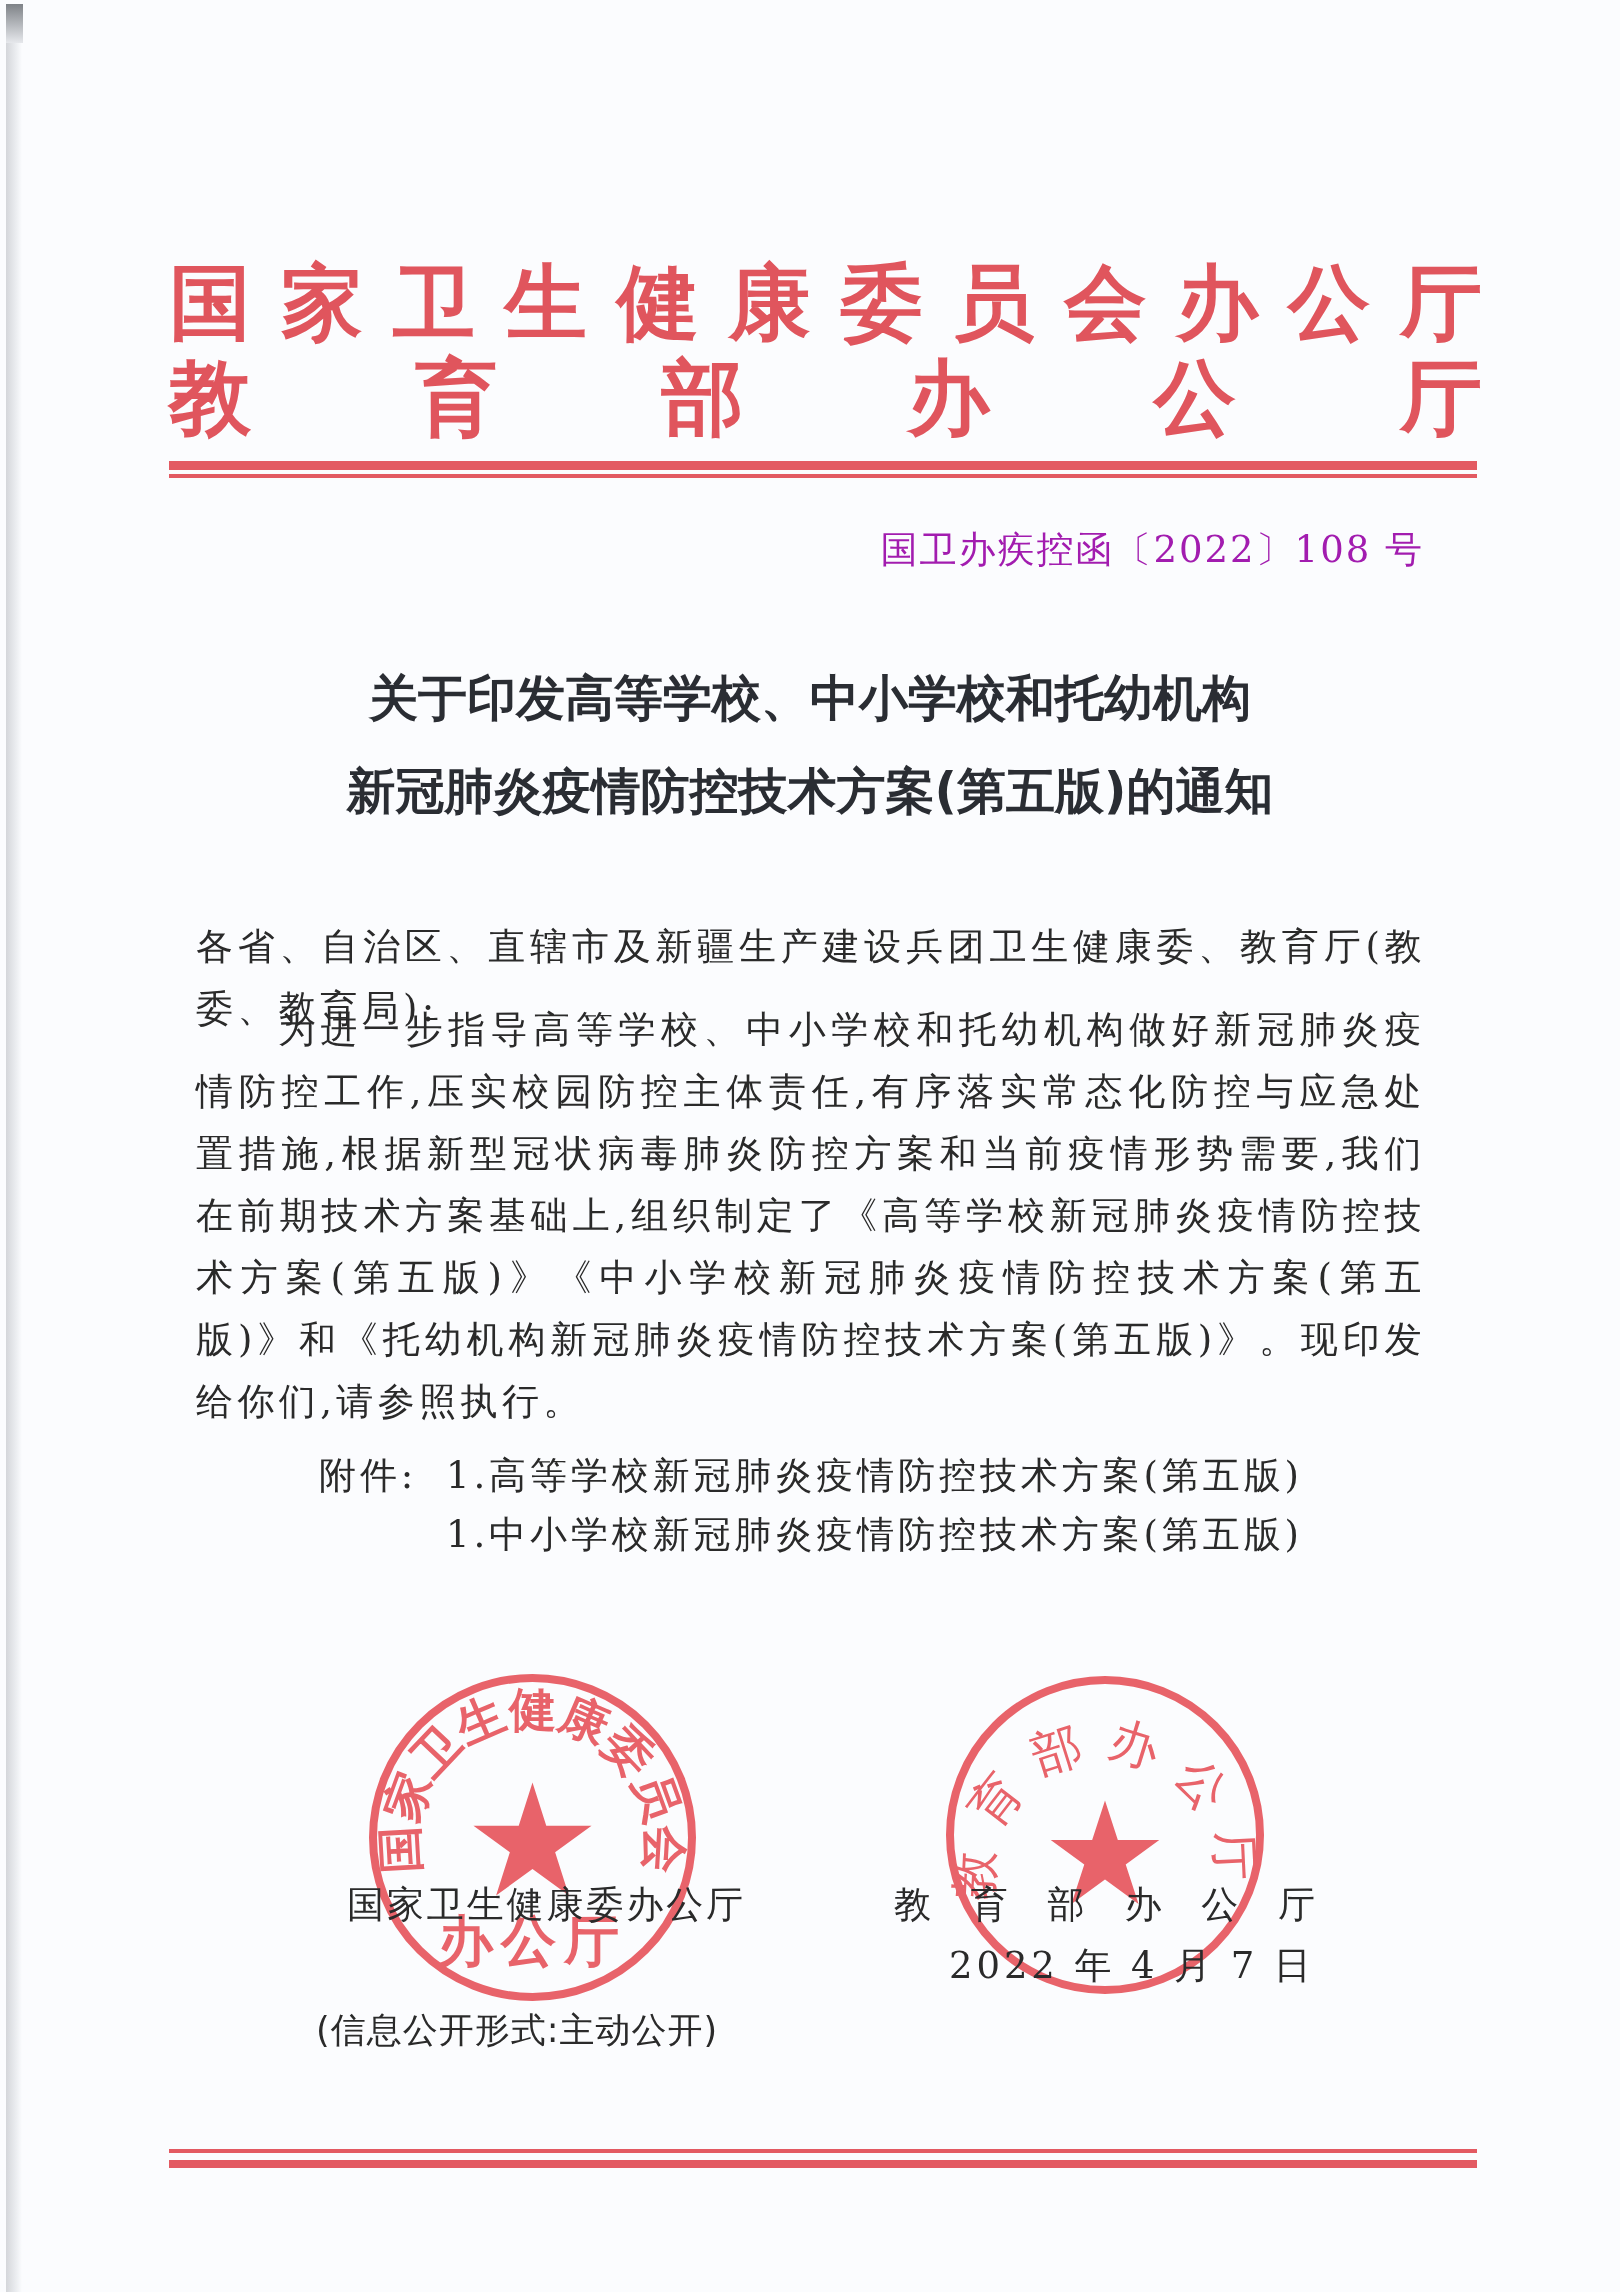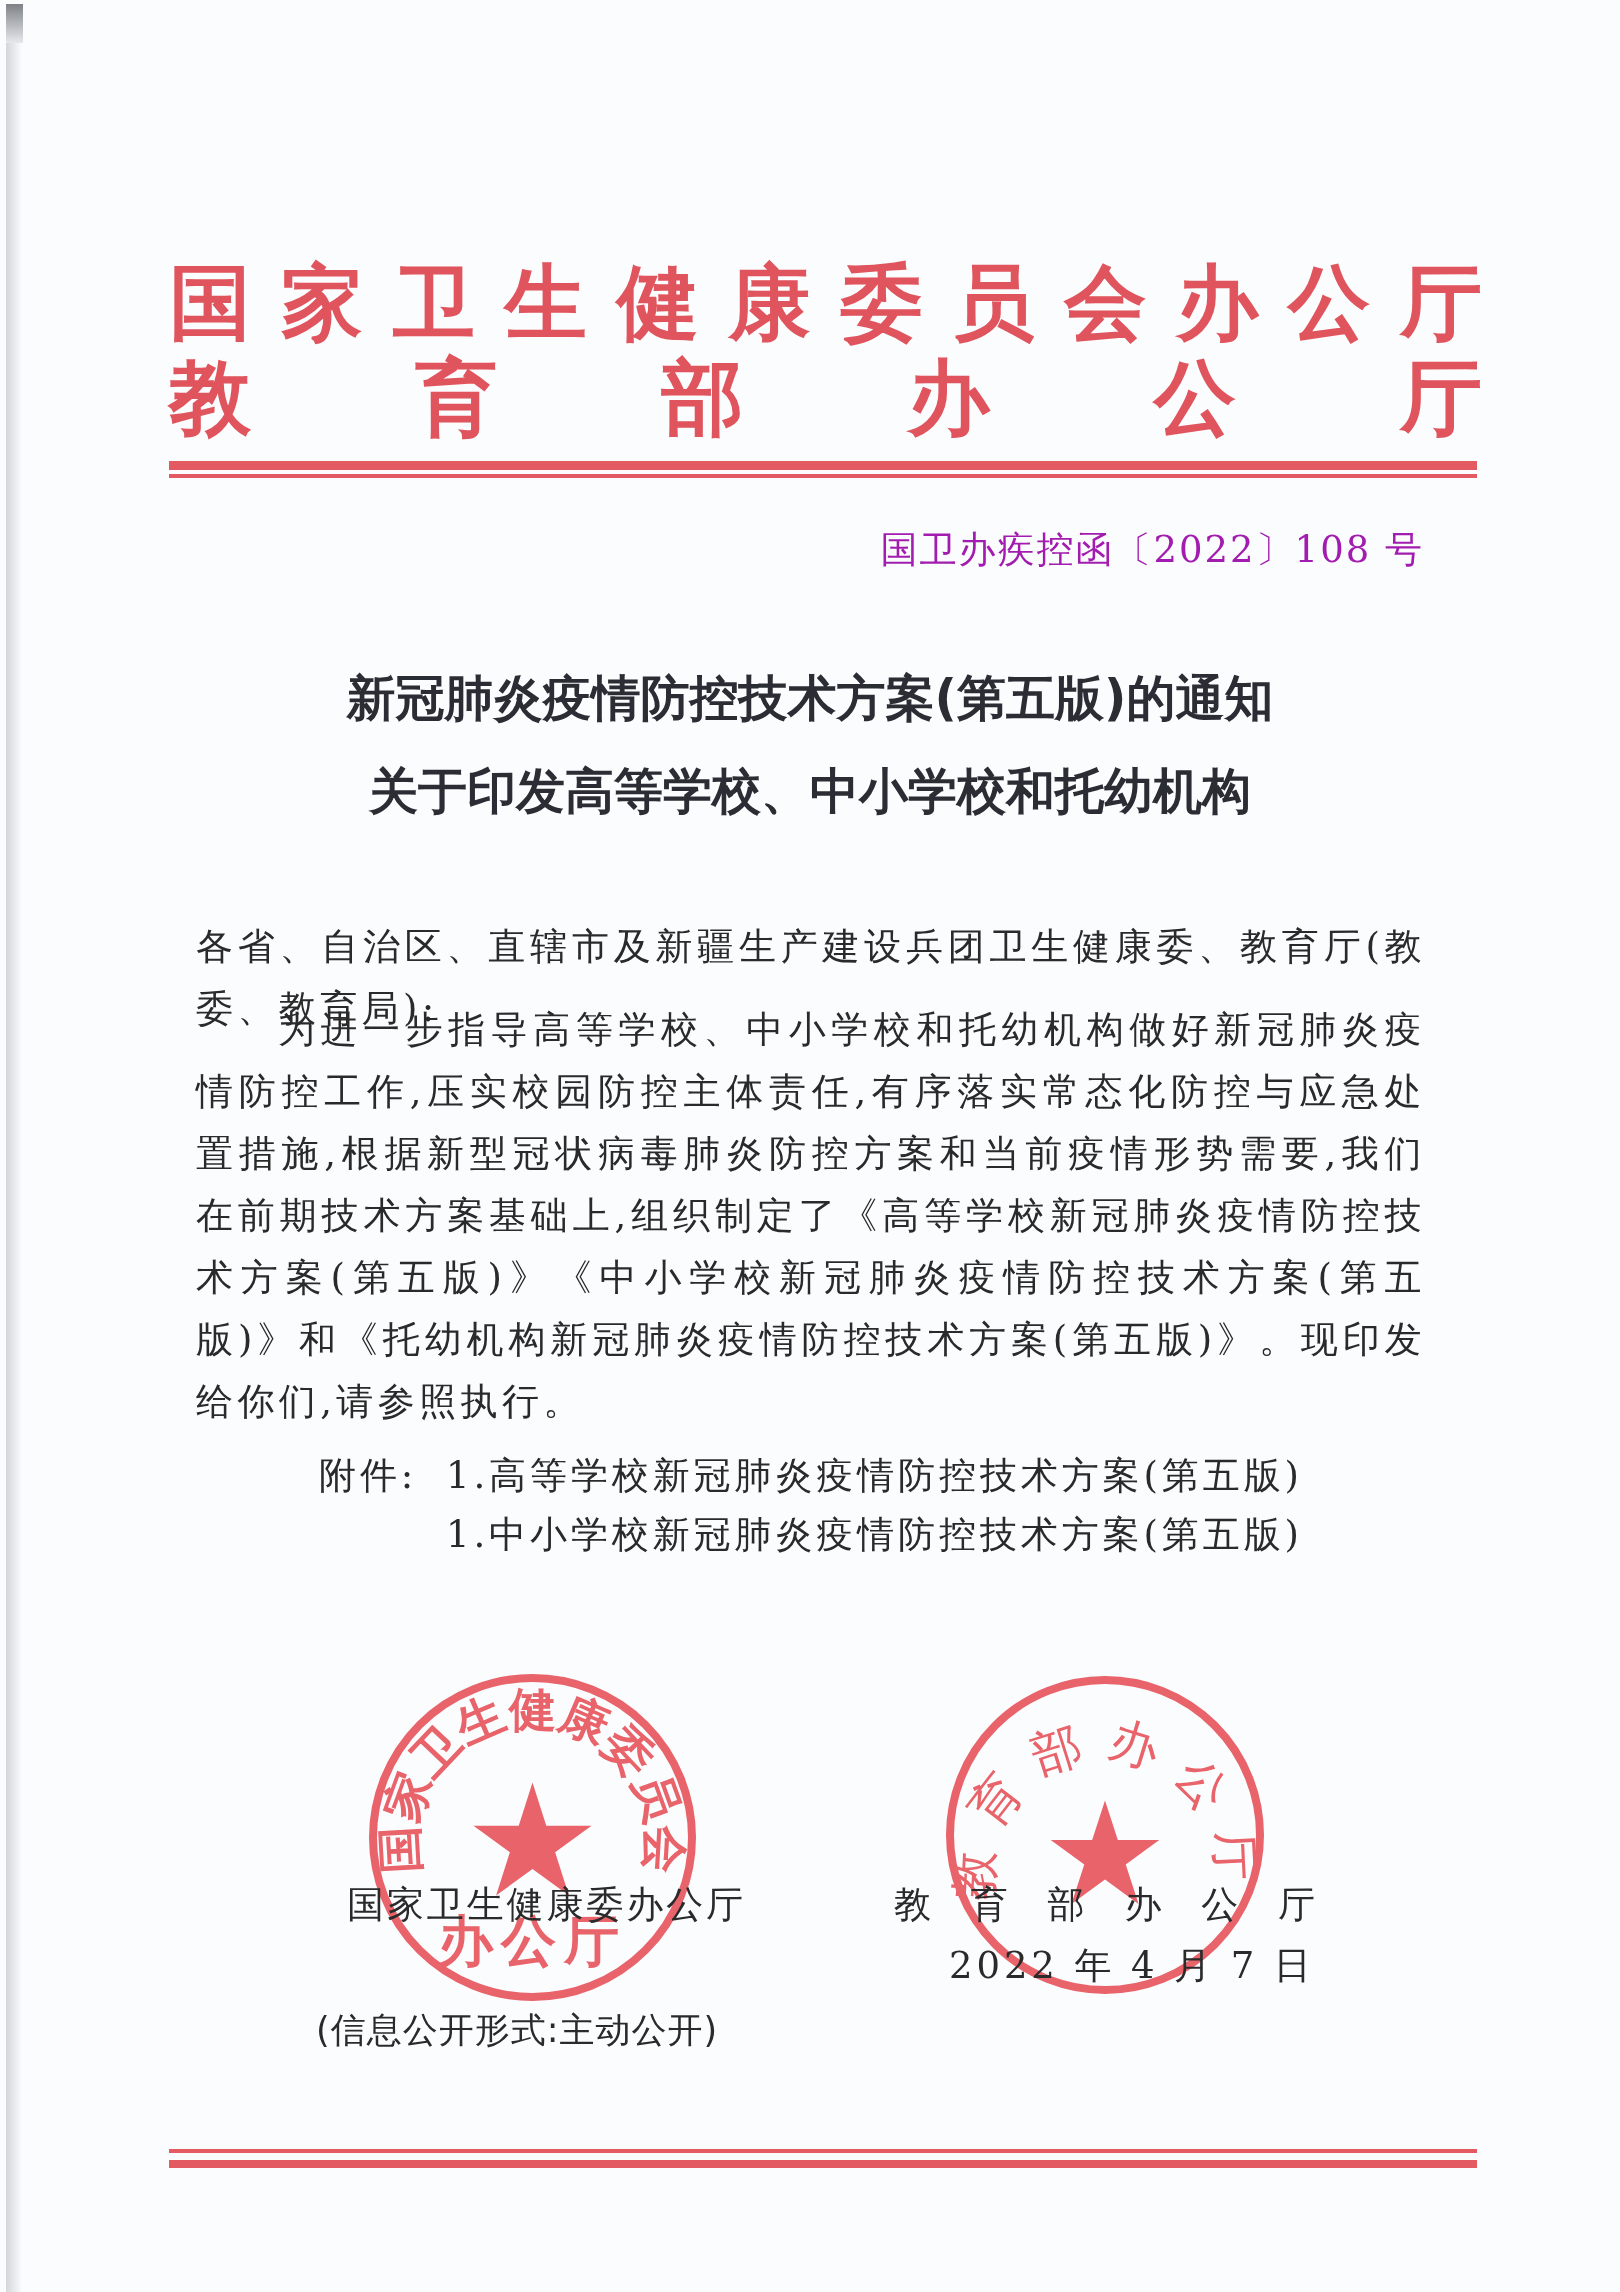--- a/index.html
+++ b/index.html
@@ -166,22 +166,22 @@
   <span>公</span>
   <span>厅</span>
 </div>
 
 <div class="red-rule rule-thick-top"></div>
 <div class="red-rule rule-thin-top"></div>
 
 <div class="doc-number">国卫办疾控函〔2022〕108 号</div>
 
 <div class="doc-title">
+  <div>关于印发高等学校、中小学校和托幼机构</div>
   <div>新冠肺炎疫情防控技术方案(第五版)的通知</div>
-  <div>关于印发高等学校、中小学校和托幼机构</div>
 </div>
 
 <div class="body-text salutation">各省、自治区、直辖市及新疆生产建设兵团卫生健康委、教育厅(教委、教育局):</div>
 <div class="body-text paragraph">为进一步指导高等学校、中小学校和托幼机构做好新冠肺炎疫情防控工作,压实校园防控主体责任,有序落实常态化防控与应急处置措施,根据新型冠状病毒肺炎防控方案和当前疫情形势需要,我们在前期技术方案基础上,组织制定了《高等学校新冠肺炎疫情防控技术方案(第五版)》《中小学校新冠肺炎疫情防控技术方案(第五版)》和《托幼机构新冠肺炎疫情防控技术方案(第五版)》。现印发给你们,请参照执行。</div>
 
 <div class="attachments">
   <div class="attachment-row">
     <span class="attach-label">附件:</span>
     <span>1.高等学校新冠肺炎疫情防控技术方案(第五版)</span>
   </div>

